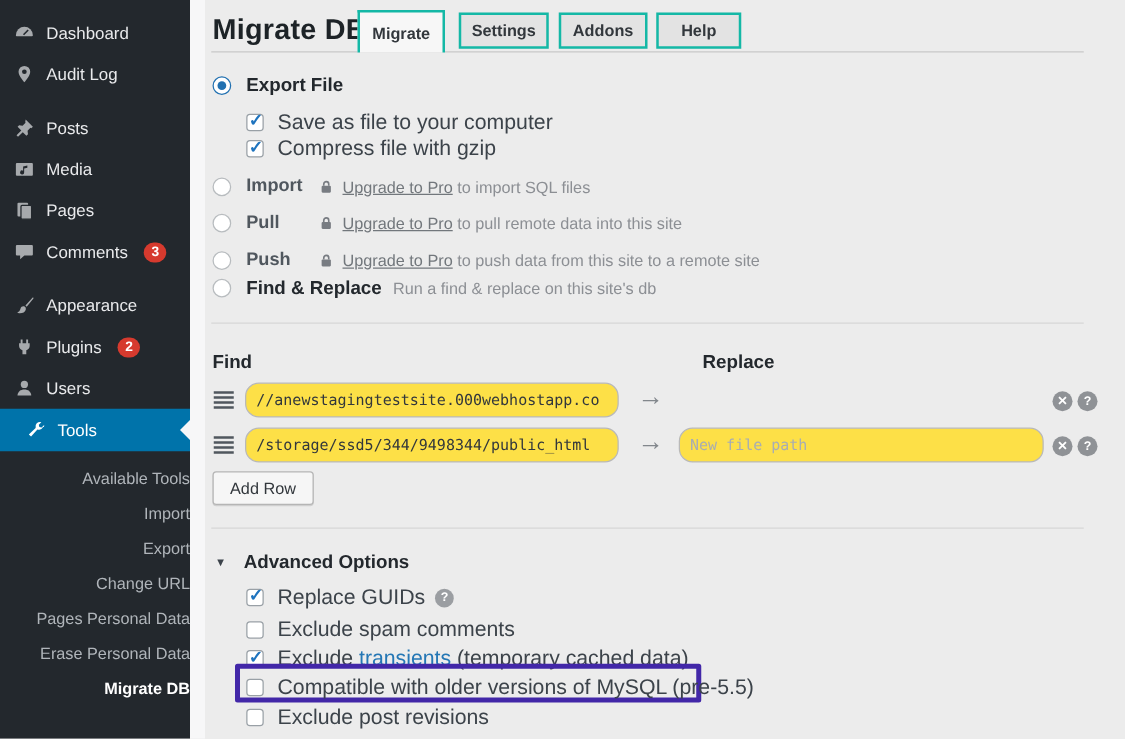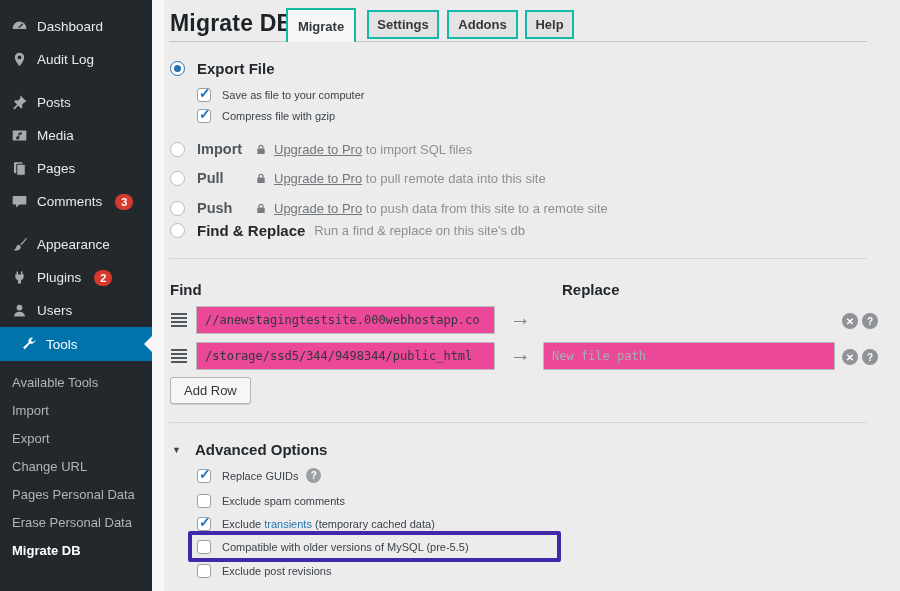--- a/index.html
+++ b/index.html
@@ -13,21 +13,21 @@
   .mi { height:33px; display:flex; align-items:center; padding-left:10px; gap:9px; font-size:13.5px; color:#e9eaec; cursor:pointer; position:relative; }
   .mi .ic { width:18px; height:18px; color:#a7aaad; flex:none; display:flex; align-items:center; justify-content:center; }
   .mi .ic svg { width:17px; height:17px; }
   .sep { height:10px; }
   .mi.current { background:#0073aa; color:#fff; height:34px;padding-left:19px; }
   .mi.current .ic { color:#fff; }
   .mi.current::after { content:""; position:absolute; right:0; top:50%; transform:translateY(-50%);
       border-top:8px solid transparent; border-bottom:8px solid transparent; border-right:8px solid #f7f7f8; }
   .badge { background:#d63a2e; color:#fff; border-radius:9px; font-size:11px; line-height:16px; min-width:18px; text-align:center; padding:0 5px; margin-left:4px; font-weight:700; }
   .submenu { padding:8px 0 4px; }
-  .smi { padding:6px 0 7px 12px; font-size:13px; color:#b0b5ba; cursor:pointer; }
+  .smi { padding:6px 0 7px 12px; font-size:13px; color:#b0b5ba; cursor:pointer;text-align:right; }
   .smi.current-page { color:#fff; font-weight:700; }
 
   
   #content { position:absolute; left:164px; top:0; width:736px; height:591px; }
   .abs { position:absolute; }
   .page-title { left:6px; top:10px; font-size:23px; font-weight:600; color:#1d2327; letter-spacing:.2px; }
 
   .tab { position:absolute; border:2px solid #14b8a6; background:#e3e3e3; color:#32373c; font-weight:700; font-size:13px;
          display:flex; align-items:center; justify-content:center; cursor:pointer; z-index:1; }
   .tab.active { background:#f7f7f7; border-bottom:none; z-index:2; }
@@ -41,30 +41,30 @@
   .opt-label.dim { color:#50575e; font-size:14.5px; }
   .pro-extra { display:flex; align-items:center; margin-left:0; }
   .lock { color:#787c82; width:12px; height:13px; flex:none; }
   .pro-text { font-size:13px; color:#8c8f94; margin-left:7px; white-space:nowrap; }
   .pro-text a { color:#72777c; text-decoration:underline; cursor:pointer; }
   .desc { font-size:13px; color:#8c8f94; margin-left:9px; white-space:nowrap; }
 
   .cbrow { position:absolute; left:33px; display:flex; align-items:center; }
   .cb { width:14px; height:14px; background:#fff; border:1px solid #99a0a6; border-radius:3px; position:relative; flex:none; }
   .cb.on::after { content:"\2713"; position:absolute; left:1px; top:-4px; font-size:14px; font-weight:700; color:#1e73be; }
-  .cb-label { margin-left:11px; font-size:11px; color:#3c434a; white-space:nowrap; }
+  .cb-label { margin-left:11px; font-size:17px; color:#3c434a; white-space:nowrap; }
   .cb-label a { color:#2577b5; text-decoration:none; cursor:pointer; }
 
   .divider { left:5px; width:698px; height:1px; background:#d6d6d6; }
 
   .fr-head { font-size:15px; font-weight:700; color:#23282d; }
   .frrow { position:absolute; left:6px; height:28px; }
   .handle { position:absolute; left:0; top:5px; width:18px; height:18px; color:#50575e; cursor:grab; }
-  .fr-input { position:absolute; top:0; height:28px; border:1px solid #b9b9b9; background:#ec4899; padding:0 8px;
-              font-family:"DejaVu Sans Mono",monospace; font-size:12px; color:#32373c; border-radius:1px; }
+  .fr-input { position:absolute; top:0; height:28px; border:1px solid #b9b9b9; background:#fde047; padding:0 8px;
+              font-family:"DejaVu Sans Mono",monospace; font-size:12px; color:#32373c; border-radius:11px; }
   .fr-input::placeholder { color:#a8adb2; }
   .arrow { position:absolute; left:340px; top:0; font-size:21px; color:#82878c; }
   .circle-ic { position:absolute; top:7px; width:16px; height:16px; border-radius:50%; background:#8f9296; color:#fff;
                font-size:10px; font-weight:700; display:flex; align-items:center; justify-content:center; cursor:pointer; }
   .help-inline { width:15px; height:15px; border-radius:50%; background:#9b9ea2; color:#fff; font-size:10px; font-weight:700;
                  display:flex; align-items:center; justify-content:center; margin-left:8px; cursor:pointer; }
 
   .btn { position:absolute; background:#f6f6f6; border:1px solid #b5b5b5; border-radius:3px; box-shadow:0 1px 0 #cfcfcf;
          font-size:13px; color:#32373c; padding:5px 13px; cursor:pointer; font-family:inherit; }
 
@@ -181,21 +181,21 @@
 </div>
 <div class="strip"></div>
 
 <div id="content">
 
   <div class="abs page-title">Migrate DB</div>
 
   <div class="tab active" style="left:122px; top:8px; width:70px; height:34px;">Migrate</div>
   <div class="tab" style="left:203px; top:10px; width:72px; height:29px;">Settings</div>
   <div class="tab" style="left:283px; top:10px; width:71px; height:29px;">Addons</div>
-  <div class="tab" style="left:361px; top:10px; width:49px; height:29px;">Help</div>
+  <div class="tab" style="left:361px; top:10px; width:68px; height:29px;">Help</div>
   <div class="abs tabline"></div>
 
   <div class="row" style="top:60px;">
     <span class="radio on"></span>
     <span class="opt-label">Export File</span>
   </div>
   <div class="cbrow" style="top:88px;">
     <span class="cb on"></span>
     <span class="cb-label">Save as file to your computer</span>
   </div>

